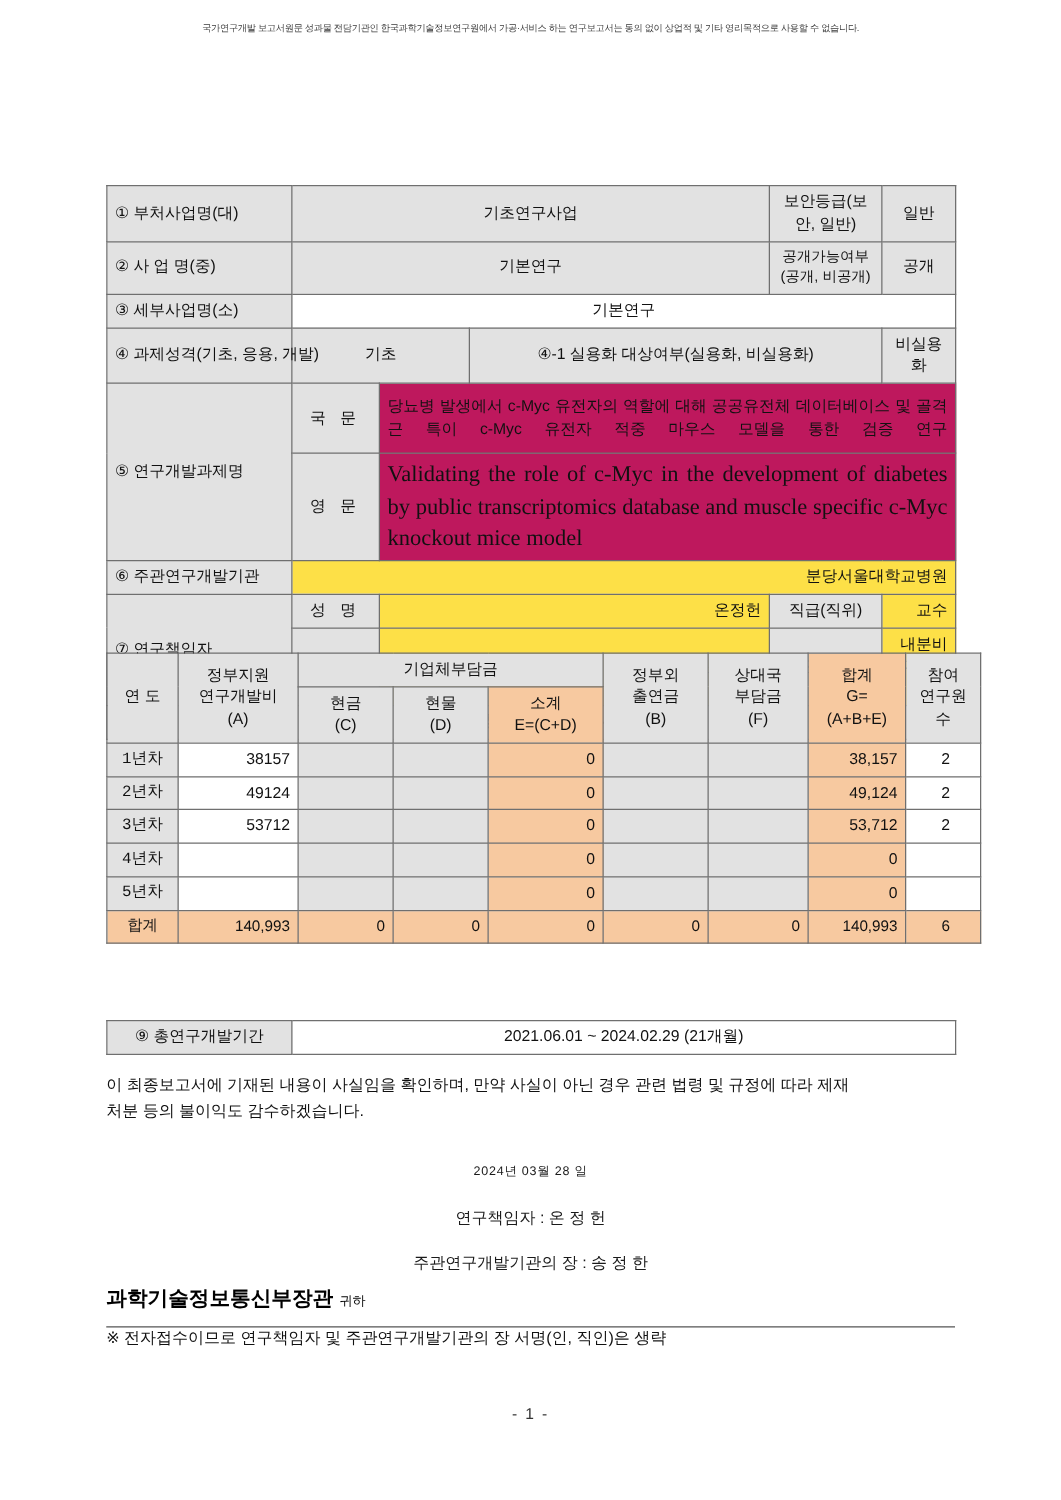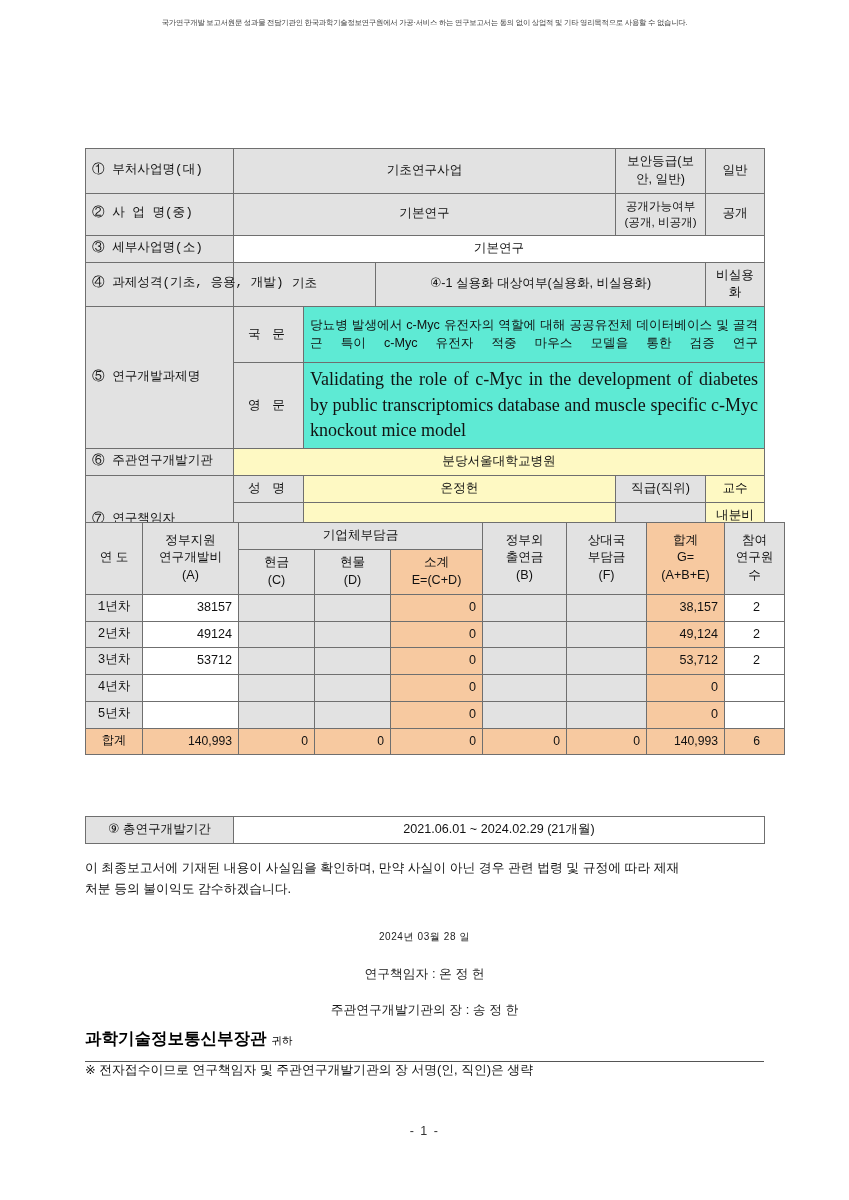--- a/index.html
+++ b/index.html
@@ -53,28 +53,28 @@
   }
   .main-table td {
     border: 1px solid #6f6f6f;
     font-size: 12.6px;
     padding: 4px 6px;
     vertical-align: middle;
     line-height: 1.42;
     color: #111;
   }
   .lbl  { background: #e2e2e2; text-align: center; white-space: nowrap; }
-  .lbl-l{ background: #e2e2e2; text-align: left; white-space: nowrap; padding-left: 8px; font-family: Liberation Mono, monospace; }
+  .lbl-l{ background: #e2e2e2; text-align: left; white-space: nowrap; padding-left: 8px; }
   .val-g{ background: #e2e2e2; text-align: center; }
   .val-w{ background: #ffffff; text-align: center; }
-  .val-wl{ background: #fef9c3; text-align: center; padding-left: 8px; }
+  .val-wl{ background: #fde047; text-align: right; padding-left: 8px; }
   .t-just {
     text-align: justify;
     text-align-last: justify;
-    background: #5eead4;
+    background: #be185d;
     padding: 5px 7px;
     line-height: 1.45;
   }
   .t-just.eng { text-align-last: left; font-size: 18px; font-family: Liberation Serif, serif; }
 
   .spaced { letter-spacing: 0.32em; }
 
   
   .sec-title {
     background: #e2e2e2;

